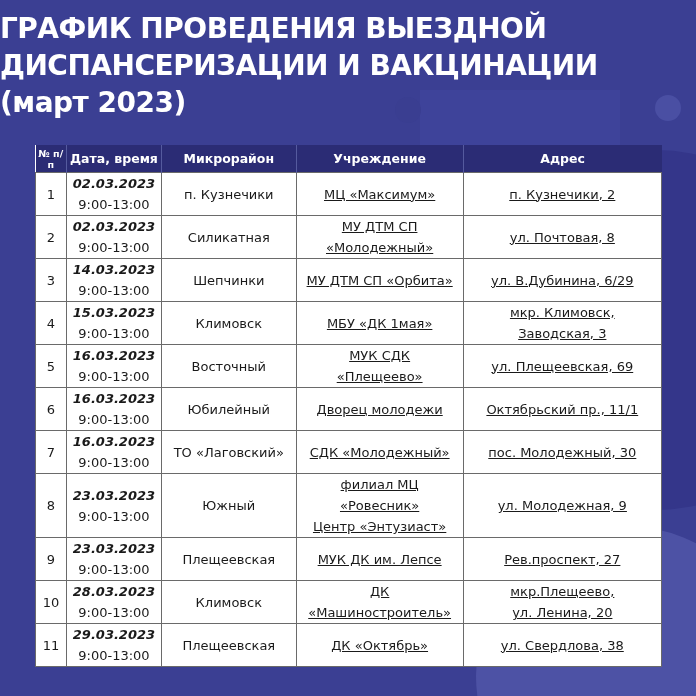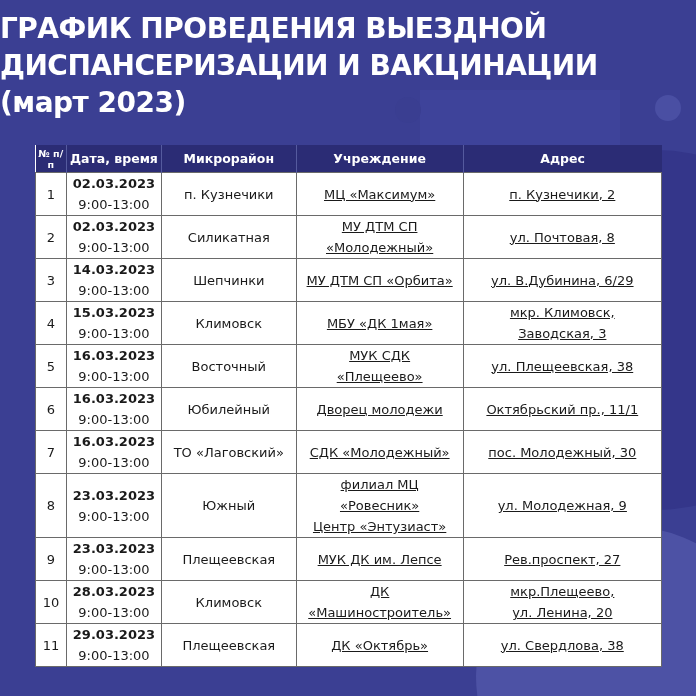--- a/index.html
+++ b/index.html
@@ -34,21 +34,21 @@
     background: #2b2c75; color: #ffffff; font-weight: bold;
     font-size: 12.5px; height: 27px; padding: 0 0;
     border-left: 1px solid #555a9e; text-align: center;
   }
   table.schedule th:first-child { border-left: none; font-size: 9.5px; line-height: 11px; }
   table.schedule td {
     border: 1px solid #6a6a6a; text-align: center; vertical-align: middle;
     padding: 0 4px; line-height: 21px;
   }
   table.schedule td.num { width: 22px; text-align: center; }
-  td .date { font-weight: bold; display: block; }
+  td .date { font-weight: bold; display: block; font-style: italic; }
   td .time { display: block; }
   td .ln { display: block; text-decoration: underline; }
   tr.tall td { height: 60px; }
   tr.std td { height: 42px; }
 </style>
 </head>
 <body>
 
 <div class="bg-rect"></div>
 <div class="bg-shape bg1"></div>
@@ -146,21 +146,21 @@
         <td>
           <span class="date">16.03.2023</span>
           <span class="time">9:00-13:00</span>
         </td>
         <td>Восточный</td>
         <td>
           <span class="ln">МУК СДК</span>
           <span class="ln">«Плещеево»</span>
         </td>
         <td>
-          <span class="ln">ул. Плещеевская, 38</span>
+          <span class="ln">ул. Плещеевская, 69</span>
         </td>
       </tr>
       <tr class="std">
         <td class="num">6</td>
         <td>
           <span class="date">16.03.2023</span>
           <span class="time">9:00-13:00</span>
         </td>
         <td>Юбилейный</td>
         <td>

